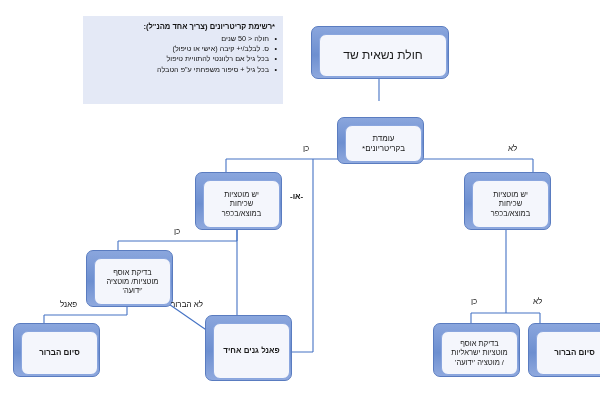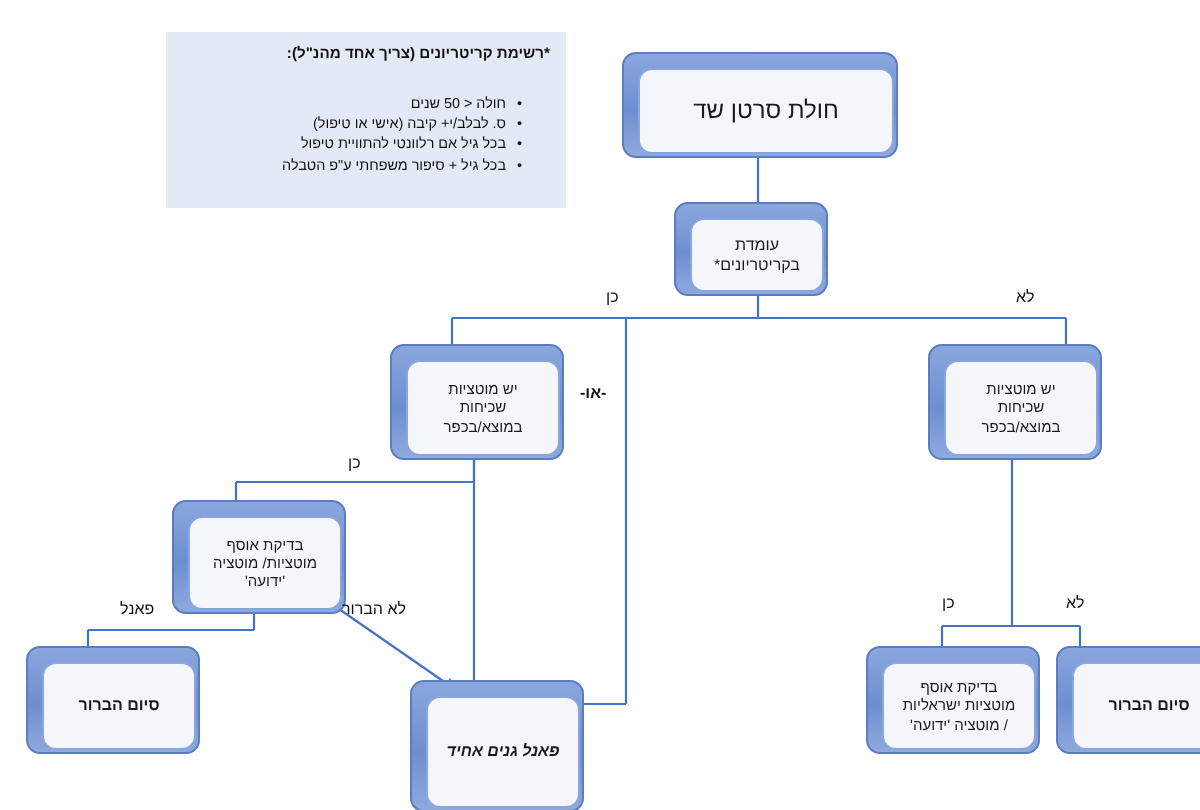--- a/index.html
+++ b/index.html
@@ -54,21 +54,21 @@
     padding:0;
     box-sizing:border-box;
   }
   #legend .lg-title{
     font-size:7.6px;font-weight:bold;color:#111;
     text-align:right;
     margin:6px 8px 3px 8px;
     white-space:nowrap;
   }
   #legend ul{
-    list-style:none;margin:16px;padding:0 14px 0 2px;
+    list-style:none;margin:0;padding:0 14px 0 2px;
   }
   #legend li{
     font-size:7.2px;color:#111;
     text-align:right;
     line-height:1.42;
     position:relative;
     white-space:nowrap;
   }
   #legend li:before{
     content:"•";
@@ -133,25 +133,25 @@
       <li>חולה &lt; 50 שנים</li>
       <li>ס. לבלב/י+ קיבה (אישי או טיפול)</li>
       <li>בכל גיל אם רלוונטי להתוויית טיפול</li>
       <li>בכל גיל + סיפור משפחתי ע"פ הטבלה</li>
     </ul>
   </div>
 
   <div class="card big" style="left:311px;top:26px;width:136px;height:51px;">
     <div class="back"></div>
     <div class="front">
-      <span class="txt">חולת סרטן שד</span>
-    </div>
-  </div>
-
-  <div class="card mid" style="left:337px;top:101px;width:75px;height:45px;">
+      <span class="txt">חולת נשאית שד</span>
+    </div>
+  </div>
+
+  <div class="card mid" style="left:337px;top:117px;width:85px;height:45px;">
     <div class="back"></div>
     <div class="front">
       <span class="txt">עומדת
 בקריטריונים*</span>
     </div>
   </div>
 
   <div class="card" style="left:195px;top:172px;width:85px;height:56px;">
     <div class="back"></div>
     <div class="front">
@@ -179,21 +179,21 @@
     </div>
   </div>
 
   <div class="card term" style="left:13px;top:323px;width:85px;height:52px;">
     <div class="back"></div>
     <div class="front">
       <span class="txt">סיום הברור</span>
     </div>
   </div>
 
-  <div class="card term" style="left:205px;top:340px;width:85px;height:64px;font-style:italic;">
+  <div class="card term" style="left:205px;top:315px;width:85px;height:64px;">
     <div class="back"></div>
     <div class="front">
       <span class="txt">פאנל גנים אחיד</span>
     </div>
   </div>
 
   <div class="card" style="left:433px;top:323px;width:85px;height:52px;">
     <div class="back"></div>
     <div class="front">
       <span class="txt">בדיקת אוסף

